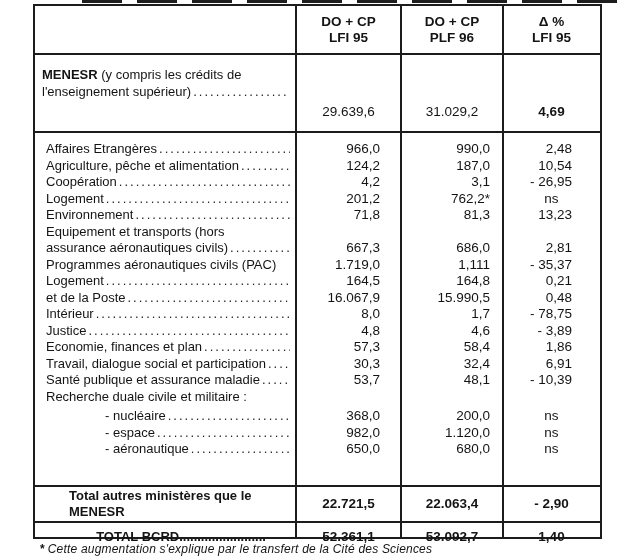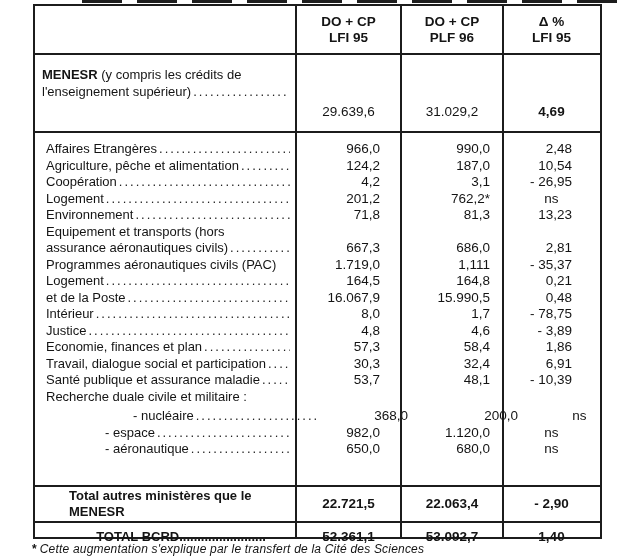--- a/index.html
+++ b/index.html
@@ -23,38 +23,38 @@
   .header{height:47px;}
   .hcell{font-weight:bold;font-size:13.5px;line-height:16px;text-align:center;padding-top:8px;}
   
   .menesr{height:76px;text-align:right;}
   .menesr .lab{padding:12px 8px 0 7px;font-size:13px;line-height:16.5px;}
   .menesr .val{display:flex;align-items:flex-end;justify-content:center;padding-bottom:11px;font-size:13.5px;}
   .bold{font-weight:bold;}
   
   .body{height:352px;padding-top:8px;box-sizing:border-box;}
   .brow{min-height:16.5px;}
-  .brow.gap{margin-top:3px;margin-left:28px;}
+  .brow.gap{margin-top:3px;}
   .lab{padding-left:11px;padding-right:6px;font-size:13px;line-height:16.5px;overflow:hidden;}
   .lab.indent{padding-left:70px;}
   .line{display:flex;align-items:baseline;white-space:nowrap;}
   .dots{flex:1;min-width:0;overflow:hidden;white-space:nowrap;letter-spacing:2px;padding-left:2px;color:#222;}
   .val{display:flex;align-items:flex-end;justify-content:flex-end;font-size:13.5px;line-height:16.5px;}
   .val.c1{padding-right:21px;}
   .val.c2{padding-right:13px;}
   .val.c3{padding-right:28px;}
   .val.ns{justify-content:center;padding-right:0;}
   
   .total1{height:34px;}
   .total2{height:28px;}
   .trow .lab{display:flex;align-items:center;font-weight:bold;font-size:13px;margin-left:23px;}
   .trow .val{align-items:center;justify-content:center;font-weight:bold;padding-right:0;}
   .total2 .lab{justify-content:center;padding-left:14px;}
   
-  .footnote{position:absolute;left:32px;top:542px;font-size:12px;white-space:nowrap;}
+  .footnote{position:absolute;left:40px;top:542px;font-size:12px;white-space:nowrap;}
   .fmark{font-weight:bold;font-style:normal;padding-right:3px;}
   .ftext{font-style:italic;letter-spacing:0.2px;}
 </style>
 </head>
 <body>
 
 <div class="page">
   <div class="scan-top"></div>
 
   <div class="table">

